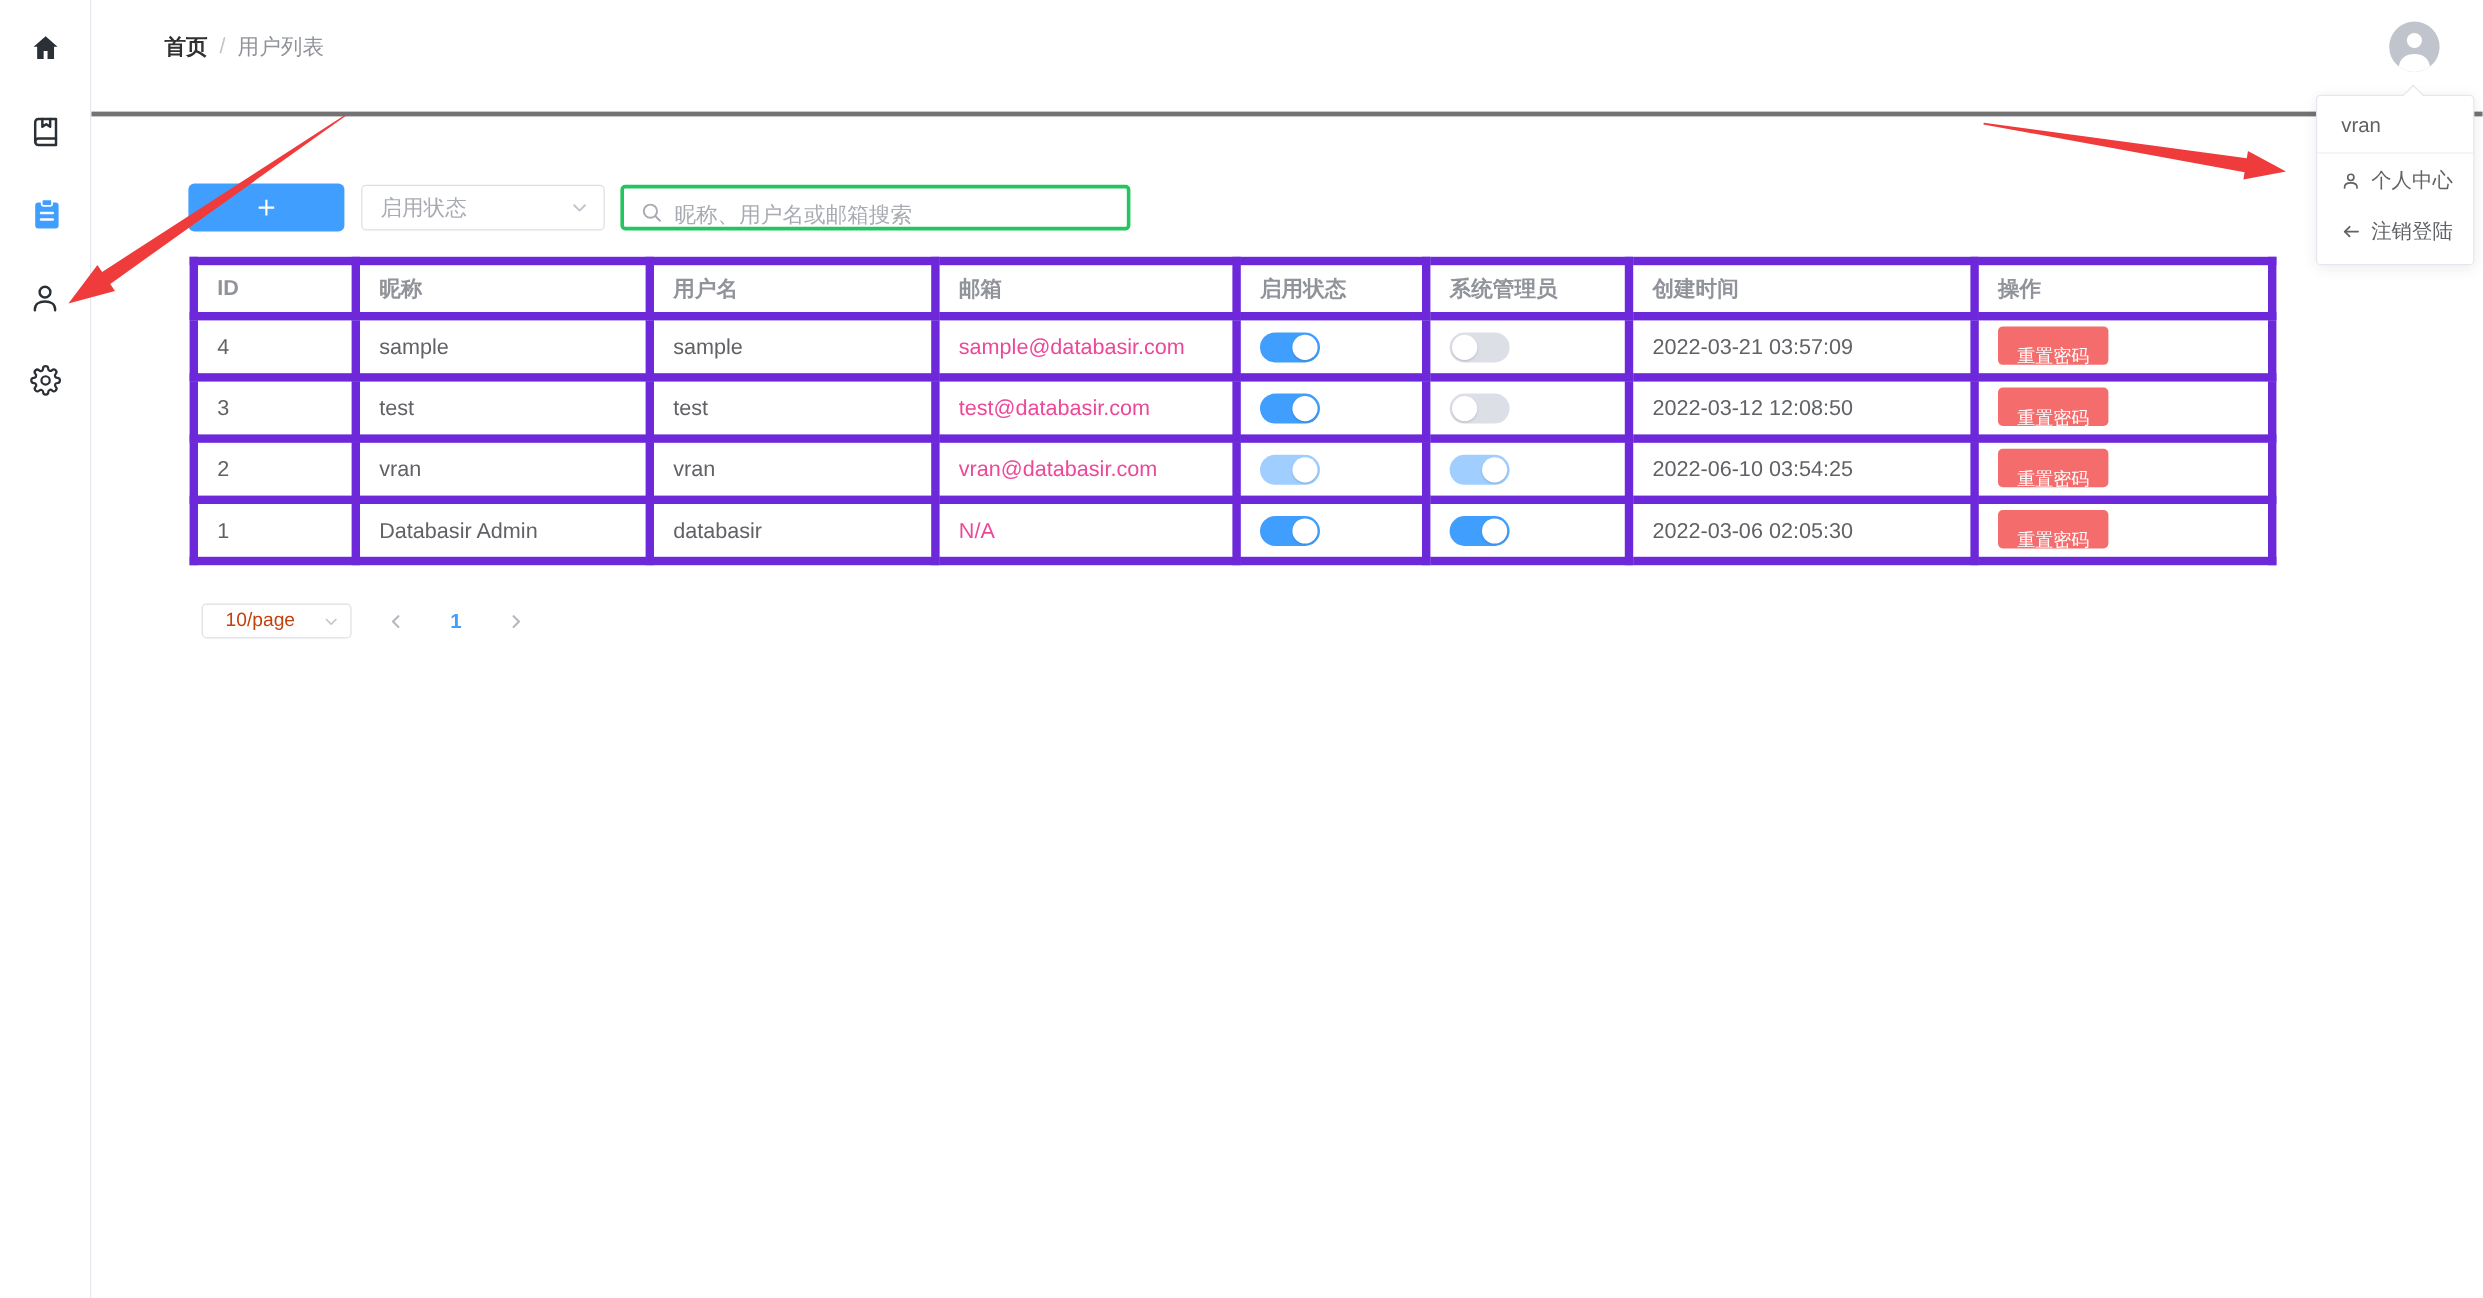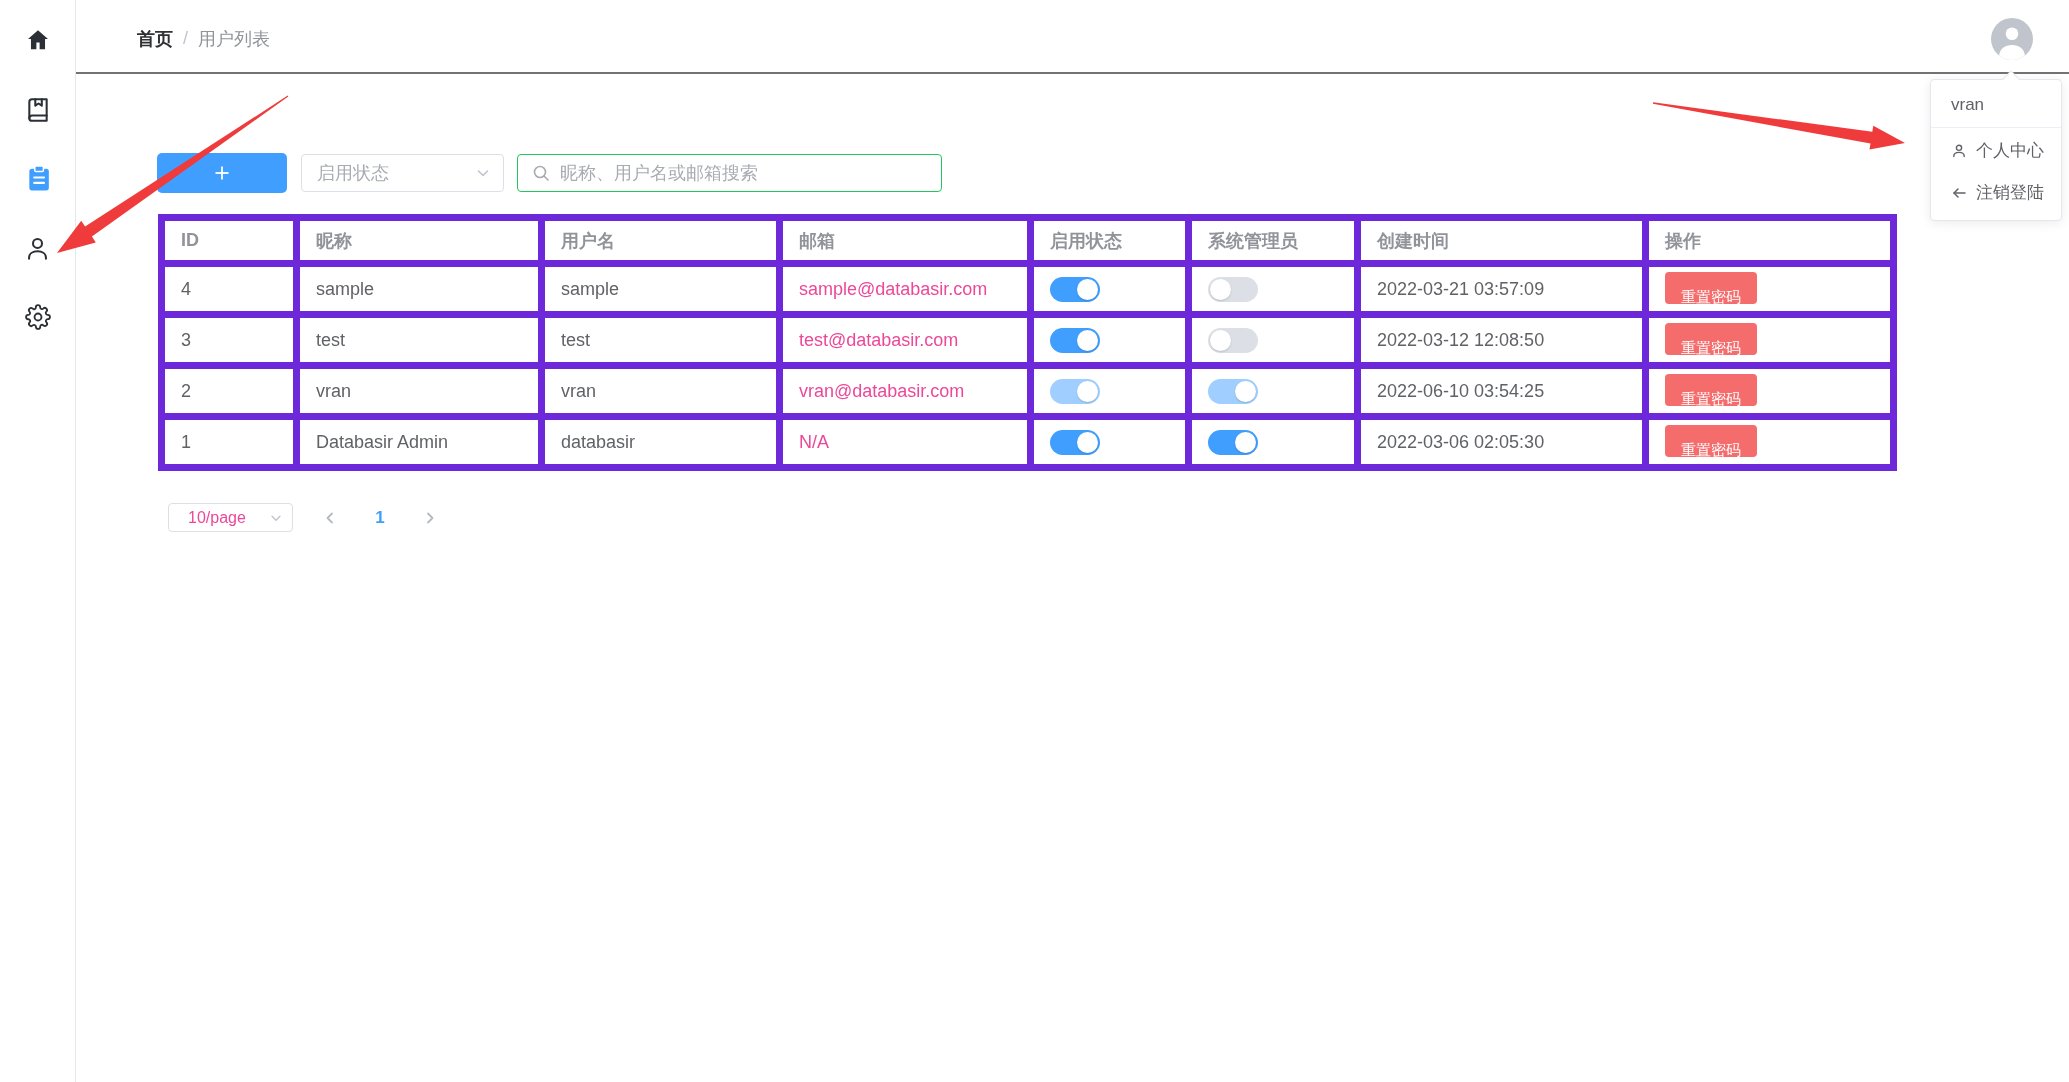--- a/index.html
+++ b/index.html
@@ -4,40 +4,40 @@
 <style>
   * { box-sizing: border-box; }
   body { margin:0; font-family:"Liberation Sans", sans-serif; background:#fff; }
   .screen { position:relative; width:2069px; height:1082px; background:#fff; overflow:hidden; }
 
   
   .sidebar { position:absolute; left:0; top:0; width:76px; height:1082px; background:#fff; border-right:1px solid #e4e7ed; z-index:2; }
   .side-item { position:absolute; left:50%; transform:translate(-50%,-50%); width:30px; height:30px; display:flex; align-items:center; justify-content:center; cursor:pointer; }
 
   
-  .topbar { position:absolute; left:76px; top:0; width:1993px; height:74px; background:#fff; border-bottom:2px solid #737373; }
+  .topbar { position:absolute; left:76px; top:0; width:1993px; height:97px; background:#fff; border-bottom:4px solid #737373; }
   .breadcrumb { position:absolute; left:61px; top:0; height:77px; display:flex; align-items:center; font-size:18px; }
   .bc-home { color:#303133; font-weight:bold; cursor:pointer; }
   .bc-sep { color:#c0c4cc; margin:0 10px; }
   .bc-current { color:#909399; }
   .avatar { position:absolute; left:1915px; top:18px; width:42px; height:42px; border-radius:50%; background:#c0c4cc; overflow:hidden; cursor:pointer; }
 
   
   .user-menu { position:absolute; left:1930px; top:79px; width:132px; background:#fff; border:1px solid #e4e7ed; border-radius:4px; box-shadow:0 2px 12px rgba(0,0,0,0.08); z-index:5; padding-bottom:8px; }
   .menu-caret { position:absolute; left:74px; top:-7px; width:12px; height:12px; background:#fff; border-left:1px solid #e4e7ed; border-top:1px solid #e4e7ed; transform:rotate(45deg); }
   .menu-username { padding:15px 20px 12px 20px; font-size:17px; color:#606266; }
   .menu-divider { border-top:1px solid #ebeef5; margin:0; }
   .menu-item { display:flex; align-items:center; gap:9px; padding:11px 20px 8px 20px; font-size:17px; color:#606266; cursor:pointer; white-space:nowrap; }
   .menu-item svg { flex:0 0 auto; }
 
   
   .add-button { position:absolute; left:157px; top:153px; width:130px; height:40px; background:#409eff; border:none; border-radius:5px; display:flex; align-items:center; justify-content:center; cursor:pointer; }
   .status-select { position:absolute; left:301px; top:154px; width:203px; height:38px; background:#fff; border:1px solid #dcdfe6; border-radius:4px; display:flex; align-items:center; justify-content:space-between; padding:0 12px 0 15px; cursor:pointer; }
   .status-select .sel-text { color:#a8abb2; font-size:18px; }
-  .search-box { position:absolute; left:517px; top:154px; width:425px; height:38px; background:#fff; border:1px solid #22c55e; border-radius:4px; display:flex; align-items:center; padding:11px 14px; gap:8px; }
+  .search-box { position:absolute; left:517px; top:154px; width:425px; height:38px; background:#fff; border:3px solid #22c55e; border-radius:4px; display:flex; align-items:flex-start; padding:11px 14px; gap:8px; }
   .search-box input { border:none; outline:none; flex:1; font-size:18px; color:#606266; font-family:inherit; background:transparent; }
   .search-box input::placeholder { color:#a8abb2; }
 
   
   .user-table { position:absolute; left:158px; top:214px; width:1732px; border-collapse:collapse; table-layout:fixed; background:#fff; }
   .user-table th, .user-table td { border:7px solid #6d28d9; text-align:left; padding:0 12px 0 16px; overflow:hidden; white-space:nowrap; }
   .user-table th { height:46px; color:#909399; font-size:18px; font-weight:bold; }
   .user-table td { height:51px; color:#606266; font-size:18px; }
   .w1{width:135px}.w2{width:245px}.w3{width:238px}.w4{width:251px}.w5{width:158px}.w6{width:169px}.w7{width:288px}.w8{width:248px}
   .link { color:#ec4899; }
@@ -49,21 +49,21 @@
   .switch.off { background:#dcdfe6; }
   .switch.off .knob { left:2px; }
   .switch.disabled { cursor:not-allowed; }
   .switch.disabled.on { background:#a0cfff; }
 
   .reset-btn { height:29px; padding:16px 16px; background:#f56c6c; color:#fff; border:none; border-radius:4px; font-size:15px; font-family:inherit; cursor:pointer; }
 
   
   .pagination { position:absolute; left:168px; top:503px; display:flex; align-items:center; }
   .page-size-select { width:125px; height:29px; border:1px solid #dcdfe6; border-radius:4px; display:flex; align-items:center; justify-content:space-between; padding:0 9px 0 19px; cursor:pointer; background:#fff; }
-  .page-size-select span { font-size:16px; color:#ec4899; }
+  .page-size-select span { font-size:16px; color:#c2410c; }
   .page-btn { width:30px; height:29px; display:flex; align-items:center; justify-content:center; cursor:pointer; }
   .page-btn.prev { margin-left:22px; }
   .page-btn.next { margin-left:20px; }
   .page-num { margin-left:20px; min-width:30px; text-align:center; font-size:17px; font-weight:bold; color:#409eff; cursor:pointer; }
 
   
   .annotations { position:absolute; left:0; top:0; width:2069px; height:1082px; pointer-events:none; z-index:10; }
 </style>
 </head>
 <body>

